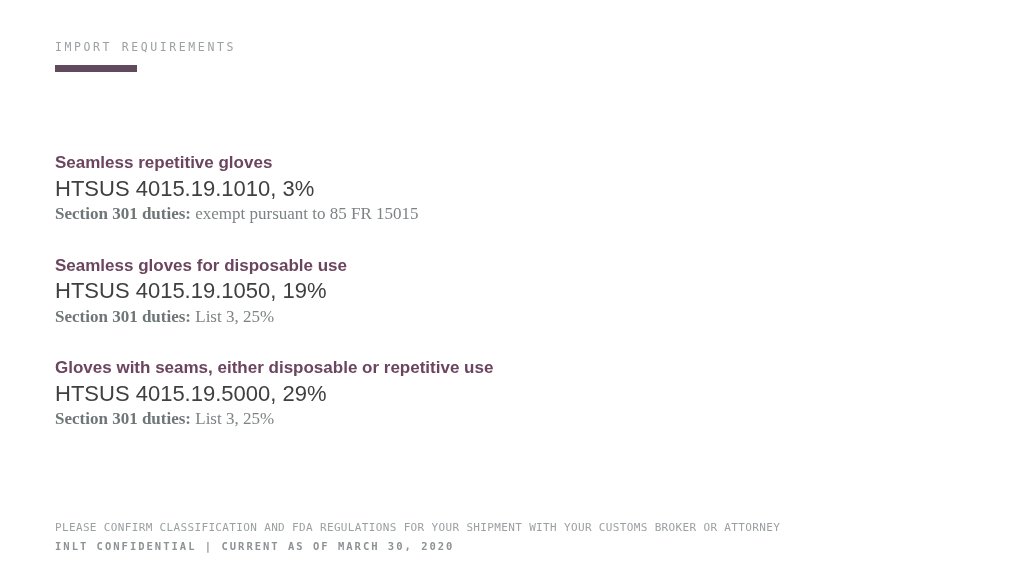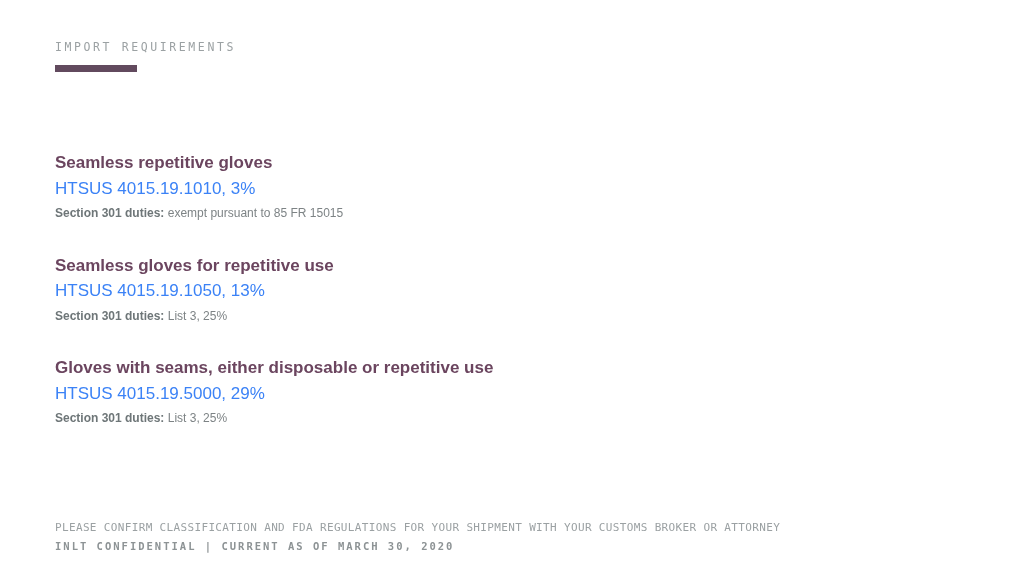--- a/index.html
+++ b/index.html
@@ -78,30 +78,30 @@
     font-family: "Liberation Sans", sans-serif;
     font-size: 17px;
     font-weight: bold;
     color: #6b455f;
     line-height: 25.5px;
     white-space: nowrap;
   }
 
   .entry-code {
     font-family: "Liberation Sans", sans-serif;
-    font-size: 17px;
+    font-size: 22px;
     font-weight: 400;
-    color: #3b82f6;
+    color: #404040;
     line-height: 25.5px;
     white-space: nowrap;
   }
 
   .entry-duties {
-    font-family: Liberation Sans, sans-serif;
-    font-size: 12px;
+    font-family: Liberation Serif, serif;
+    font-size: 17px;
     font-weight: 400;
     color: #7d8385;
     line-height: 25.5px;
     white-space: nowrap;
   }
 
   .entry-duties .duties-label {
     font-weight: bold;
     color: #6e7678;
   }
@@ -153,22 +153,22 @@
     <div class="entry">
       <div class="entry-title">Seamless repetitive gloves</div>
       <div class="entry-code">HTSUS 4015.19.1010, 3%</div>
       <div class="entry-duties">
         <span class="duties-label">Section 301 duties:</span>
         <span class="duties-value">exempt pursuant to 85 FR 15015</span>
       </div>
     </div>
 
     <div class="entry">
-      <div class="entry-title">Seamless gloves for repetitive use</div>
-      <div class="entry-code">HTSUS 4015.19.1050, 13%</div>
+      <div class="entry-title">Seamless gloves for disposable use</div>
+      <div class="entry-code">HTSUS 4015.19.1050, 19%</div>
       <div class="entry-duties">
         <span class="duties-label">Section 301 duties:</span>
         <span class="duties-value">List 3, 25%</span>
       </div>
     </div>
 
     <div class="entry">
       <div class="entry-title">Gloves with seams, either disposable or repetitive use</div>
       <div class="entry-code">HTSUS 4015.19.5000, 29%</div>
       <div class="entry-duties">

